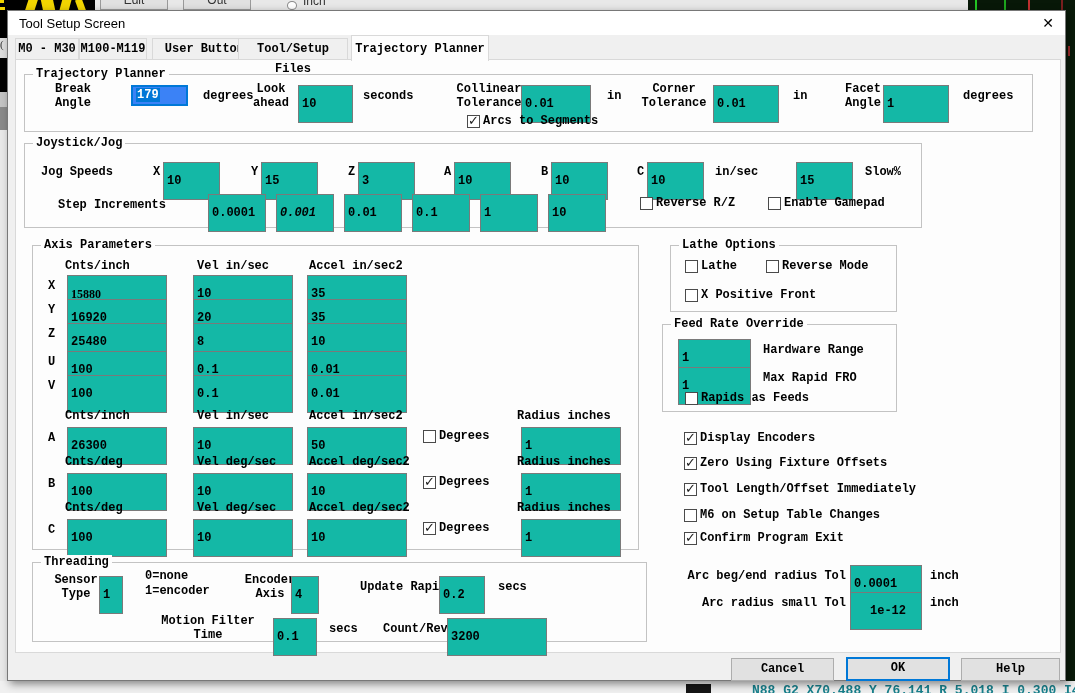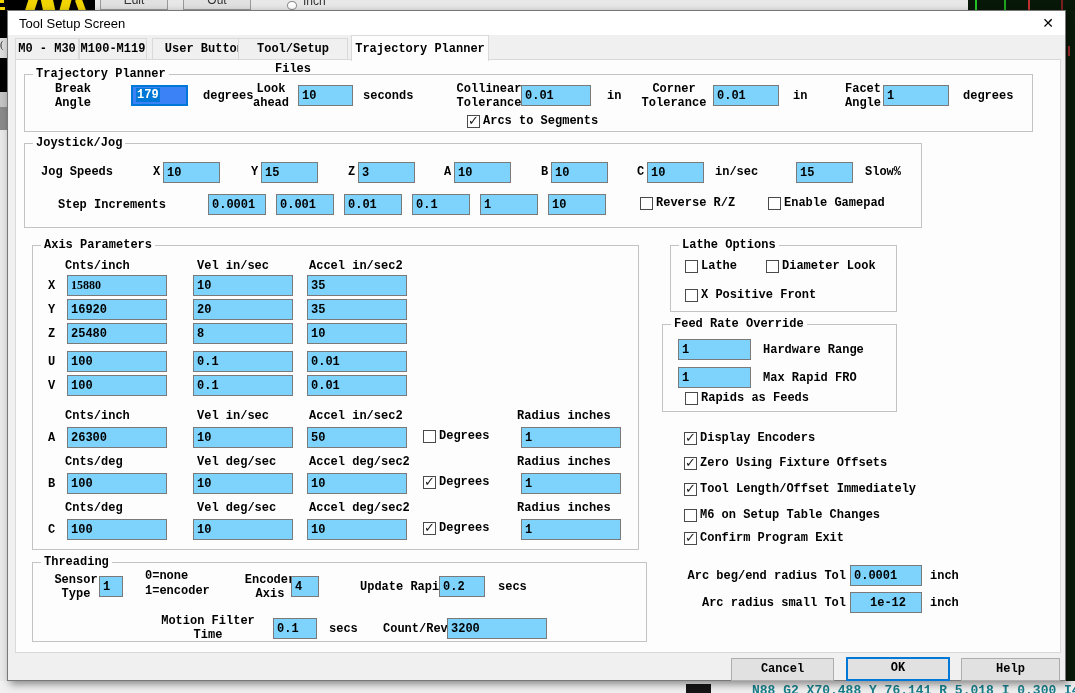--- a/index.html
+++ b/index.html
@@ -2,21 +2,21 @@
 <html><head>
 <meta charset="utf-8">
 <style>
   *{margin:0;padding:0;box-sizing:border-box}
   html,body{width:1075px;height:693px}
   body{position:relative;background:#f0f0f0;overflow:hidden;font-family:"Liberation Mono",monospace}
   .lbl{position:absolute;font:700 12px/14px "Liberation Mono",monospace;color:#000}
   .nw{white-space:nowrap}
   .ctr{text-align:center}
   .rt{text-align:right}
-  .inp{position:absolute;height:21px;background:#7dd3fc;border:1px solid #7a7a7a;font:700 12px "Liberation Mono",monospace;color:#000;padding:1px 3px;outline:none}
+  .inp{position:absolute;height:38px;background:#14b8a6;border:1px solid #7a7a7a;font:700 12px "Liberation Mono",monospace;color:#000;padding:1px 3px;outline:none}
   .inpbox{position:absolute;height:21px;background:#3b82f6;border:1px solid #7a7a7a;font:700 12px/19px "Liberation Mono",monospace;color:#000;padding:0 3px}
   .inpbox.focus{border:2px solid #0078d7;line-height:17px}
   .sel{background:#0078d7;color:#fff;padding:0 1px}
   .grp{position:absolute;border:1px solid #c3c3c3}
   .grp>.legend{position:absolute;top:-8px;left:8px;background:#fdfdfd;padding:0 3px;font:700 12px "Liberation Mono",monospace;white-space:nowrap}
   .cbrow{position:absolute;display:flex;align-items:center;gap:3px;white-space:nowrap;font:700 12px "Liberation Mono",monospace;color:#000}
   .cb{width:13px;height:13px;border:1px solid #4a4a4a;background:#fff;position:relative;flex:0 0 13px}
   .cb.checked::after{content:"✓";position:absolute;left:0;top:-3px;font:700 13px "DejaVu Sans",sans-serif;color:#1a1a1a}
   .dialog{position:absolute;left:7px;top:10px;width:1059px;height:671px;background:#f0f0f0;border:1px solid #787878;box-shadow:3px 3px 8px rgba(0,0,0,.45)}
   .titlebar{position:absolute;left:0;top:0;width:100%;height:24px;background:#fff}
@@ -137,21 +137,21 @@
       <input class="inp" style="left: 429px; top: 18px; width: 57px;" value="10">
       <span class="lbl nw" style="left:516px;top:21px">B</span>
       <input class="inp" style="left: 526px; top: 18px; width: 57px;" value="10">
       <span class="lbl nw" style="left:612px;top:21px">C</span>
       <input class="inp" style="left: 622px; top: 18px; width: 57px;" value="10">
       <span class="lbl nw" style="left:690px;top:21px">in/sec</span>
       <input class="inp" style="left: 771px; top: 18px; width: 57px;" value="15">
       <span class="lbl nw" style="left:840px;top:21px">Slow%</span>
       <span class="lbl nw" style="left:33px;top:54px">Step Increments</span>
       <input class="inp" style="left: 183px; top: 50px; width: 58px;" value="0.0001">
-      <input class="inp" style="left: 251px; top: 50px; width: 58px;" value="0.001">
+      <input class="inp" style="left: 251px; top: 50px; width: 58px; font-style: italic;" value="0.001">
       <input class="inp" style="left: 319px; top: 50px; width: 58px;" value="0.01">
       <input class="inp" style="left: 387px; top: 50px; width: 58px;" value="0.1">
       <input class="inp" style="left: 455px; top: 50px; width: 58px;" value="1">
       <input class="inp" style="left: 523px; top: 50px; width: 58px;" value="10">
       <div class="cbrow" style="left:615px;top:52px">
         <span class="cb"></span>
         <span>Reverse R/Z</span>
       </div>
       <div class="cbrow" style="left:743px;top:52px">
         <span class="cb"></span>
@@ -234,21 +234,21 @@
     </div>
 
     <div class="grp" style="left:654px;top:185px;width:227px;height:67px">
       <span class="legend">Lathe Options</span>
       <div class="cbrow" style="left:14px;top:13px">
         <span class="cb"></span>
         <span>Lathe</span>
       </div>
       <div class="cbrow" style="left:95px;top:13px">
         <span class="cb"></span>
-        <span>Diameter Look</span>
+        <span>Reverse Mode</span>
       </div>
       <div class="cbrow" style="left:14px;top:42px">
         <span class="cb"></span>
         <span>X Positive Front</span>
       </div>
     </div>
 
     <div class="grp" style="left:646px;top:264px;width:235px;height:88px">
       <span class="legend">Feed Rate Override</span>
       <input class="inp" style="left: 15px; top: 14px; width: 73px;" value="1">

